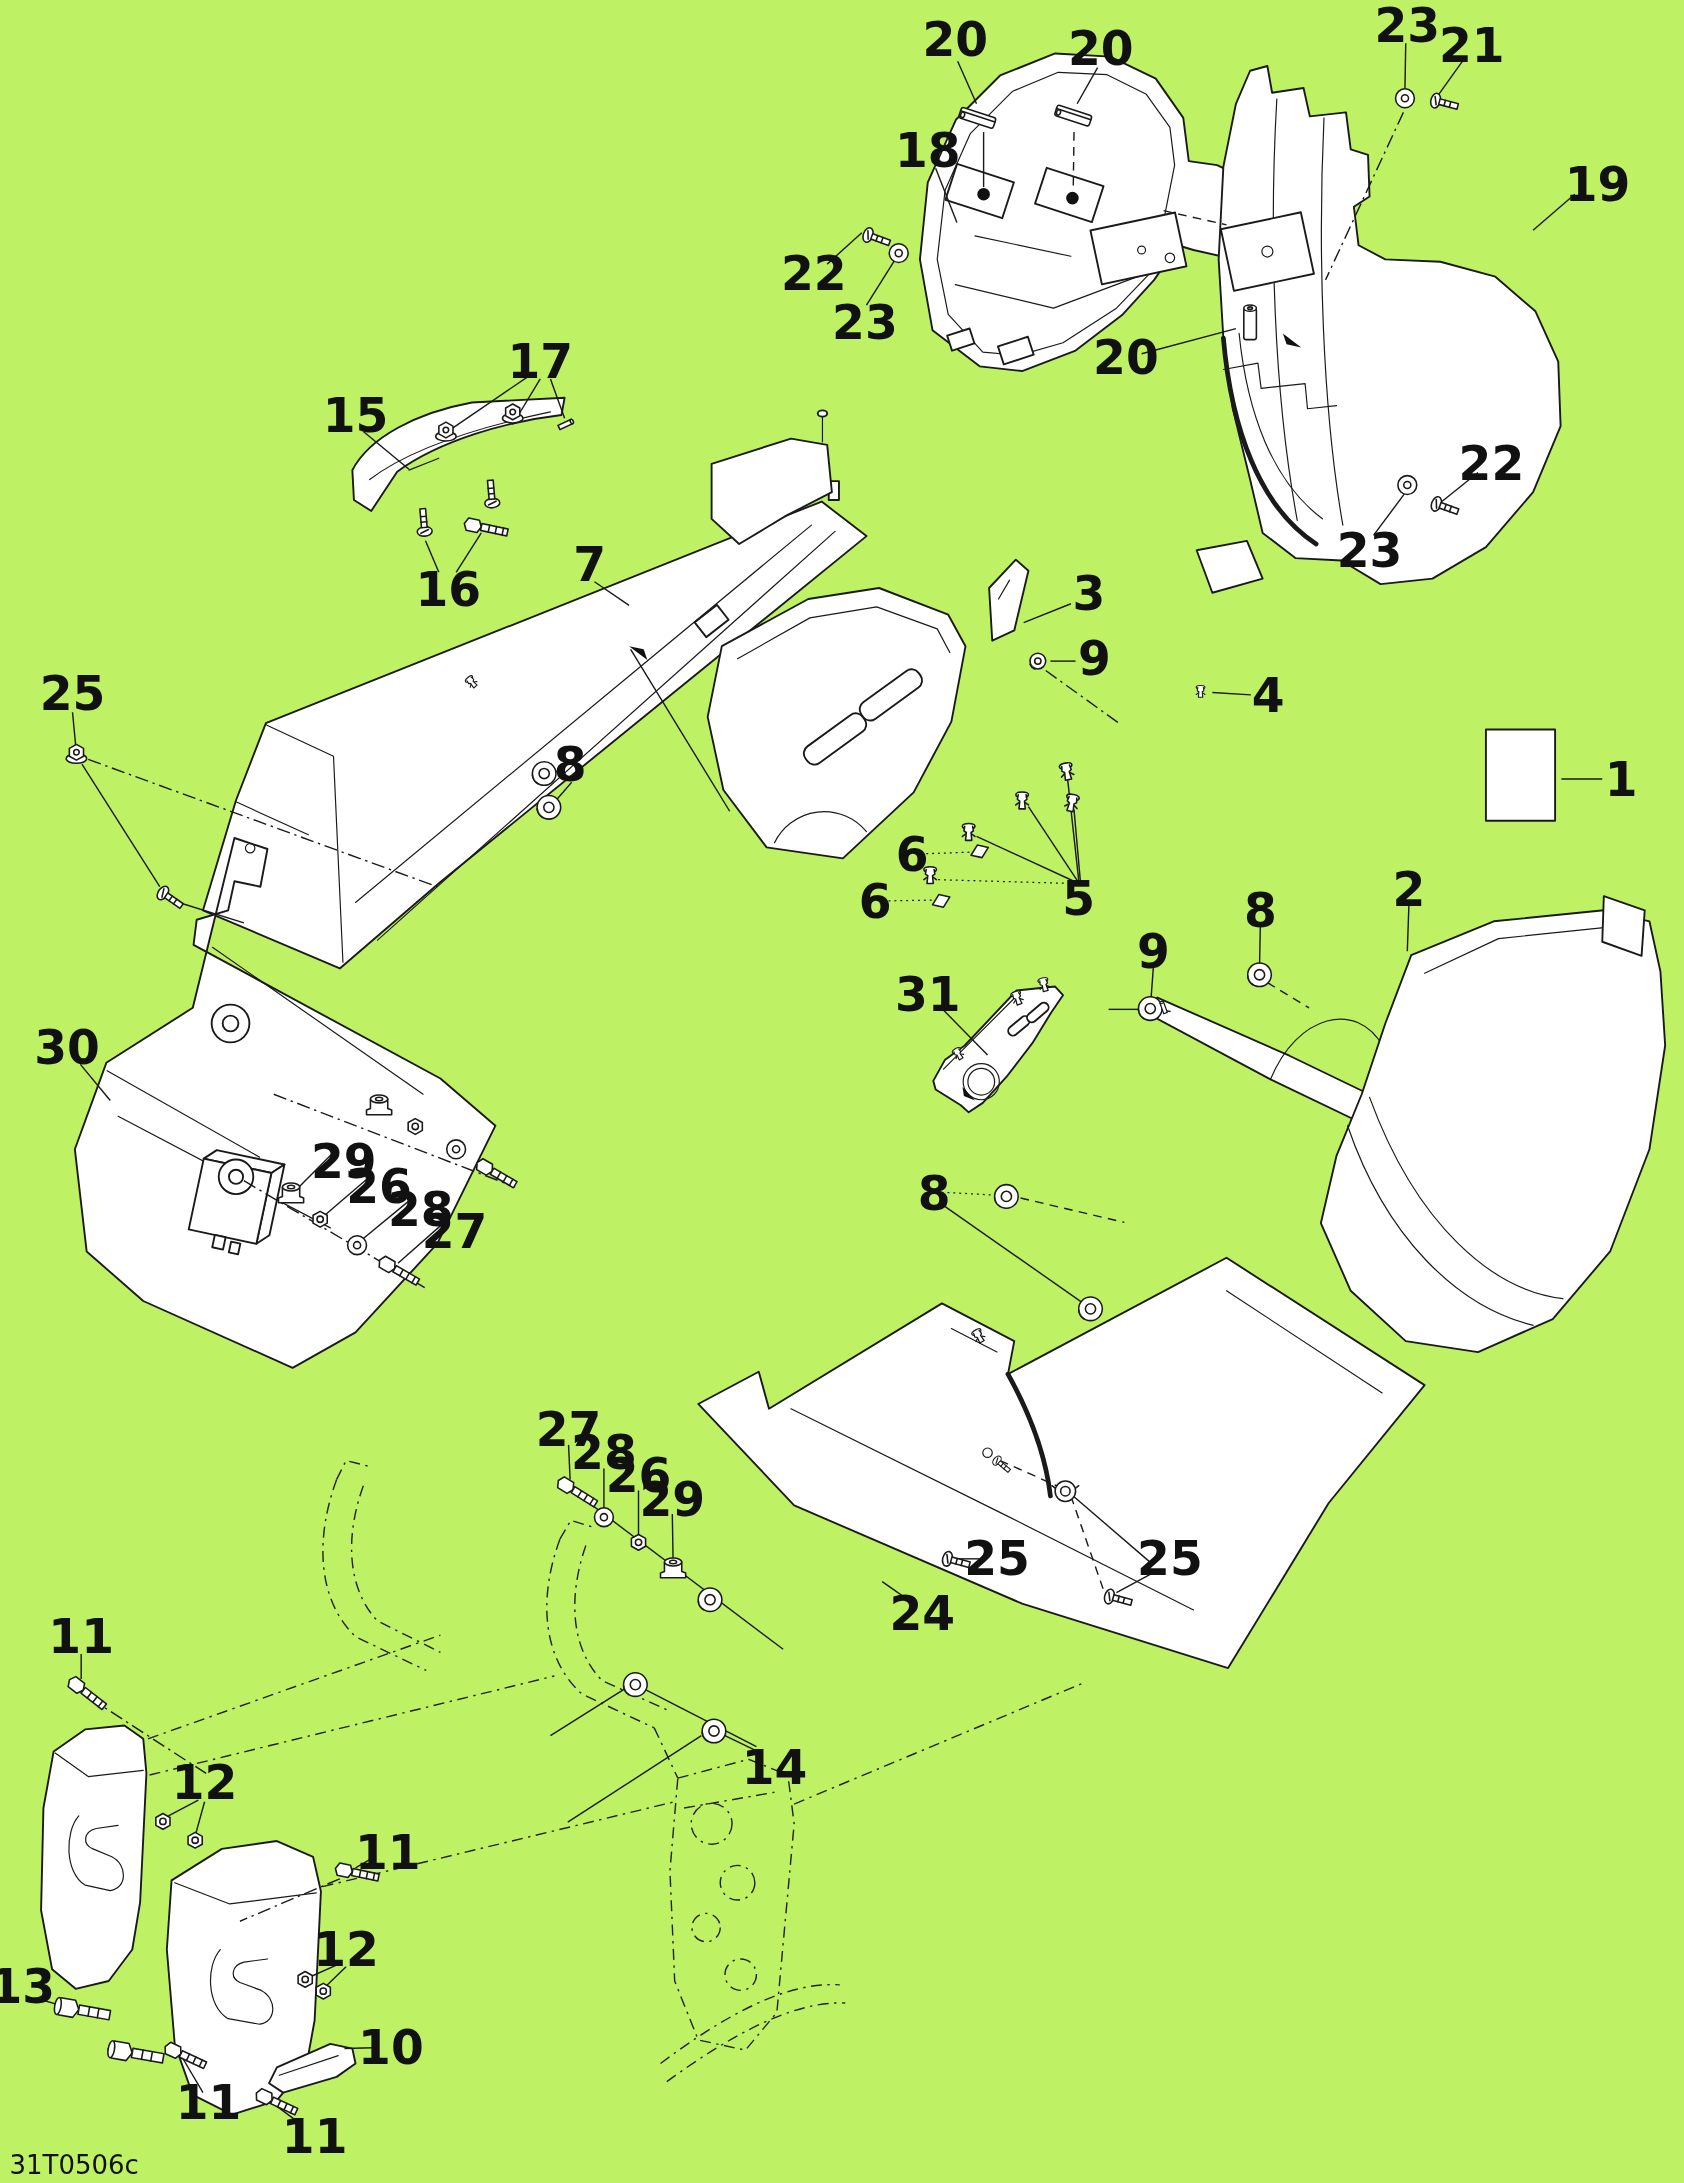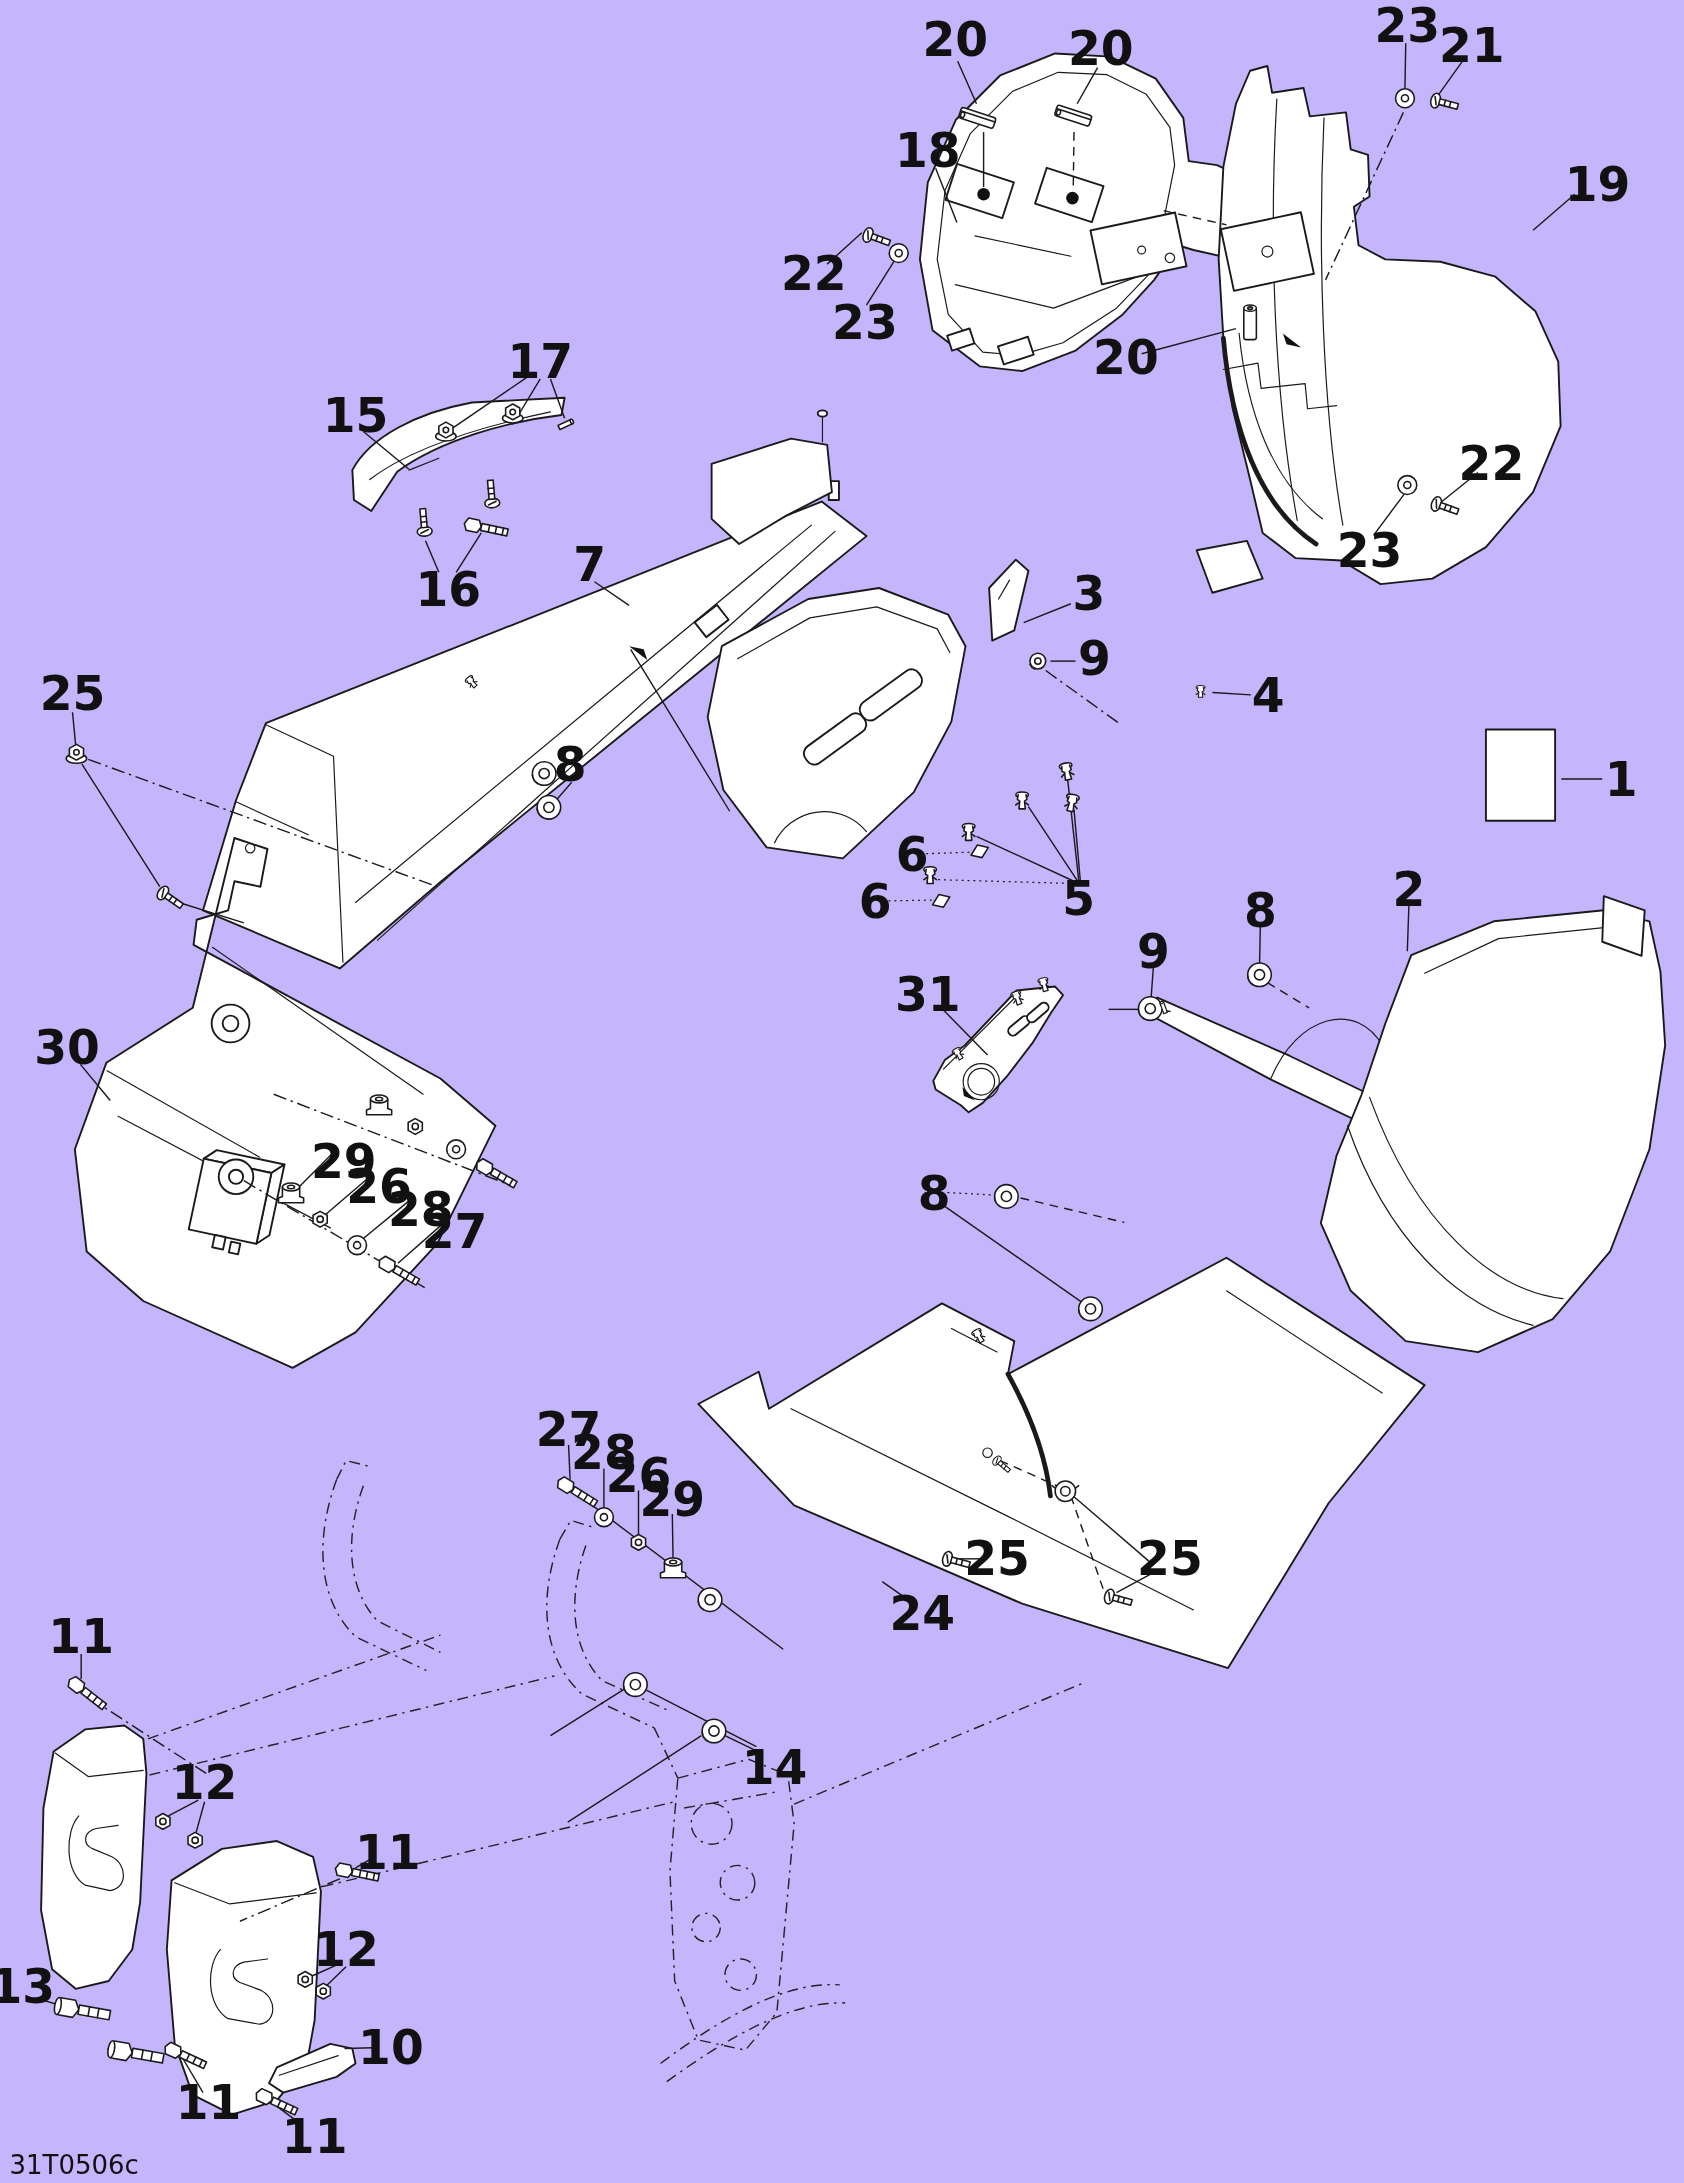--- a/index.html
+++ b/index.html
@@ -1,16 +1,16 @@
 <!DOCTYPE html>
 <html style="font-size:12.6px"><head>
 <meta charset="utf-8">
 <style>
   html,body{margin:0;padding:0;background:#ffffff;}
-  #stage{position:relative;width:1685px;height:2183px;background:#c4b5fd;}
+  #stage{position:relative;width:1685px;height:2183px;background:#bef264;}
   svg{display:block;}
   .part{fill:#fff;stroke:#1a1a1a;stroke-width:2.4;stroke-linejoin:round;stroke-linecap:round;}
   .inner{fill:none;stroke:#1a1a1a;stroke-width:1.5;stroke-linejoin:round;stroke-linecap:round;}
   .thick{fill:none;stroke:#1a1a1a;stroke-width:6;stroke-linecap:round;}
   .ld{fill:none;stroke:#1a1a1a;stroke-width:1.8;}
   .ld-l{}
   .ld-d{stroke-dasharray:11 8;}
   .ld-dd{stroke-dasharray:17 6 3 6;}
   .ld-dot{stroke-dasharray:2.5 5;stroke-width:1.6;}
   .frame{fill:none;stroke:#222;stroke-width:1.8;stroke-dasharray:14 7 3 7;}

